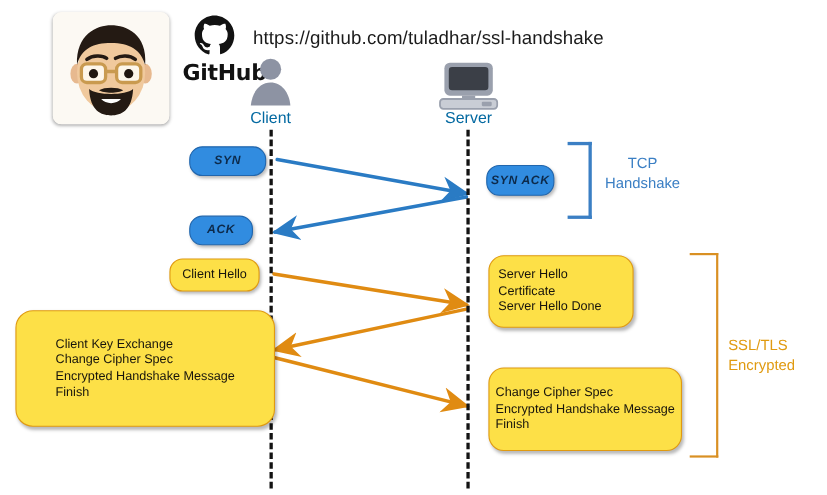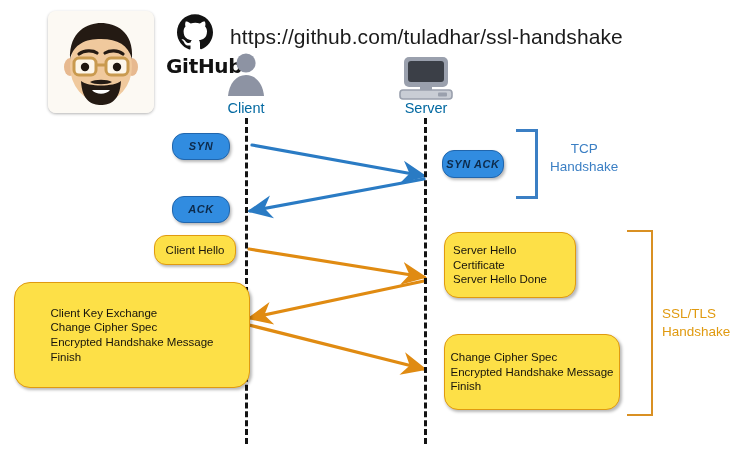--- a/index.html
+++ b/index.html
@@ -39,21 +39,21 @@
     font-family: "DejaVu Sans", sans-serif;
     font-weight: bold;
     font-size: 20px;
     letter-spacing: -0.3px;
     color: #121212;
     margin-top: -2px;
   }
   #repo-url {
     left: 230px; top: 25px;
     font-family: "Liberation Sans", sans-serif;
-    font-size: 21px;
+    font-size: 17px;
     color: #1b1b1b;
     letter-spacing: 0.1px;
     white-space: nowrap;
   }
 
   
   .actor-label {
     font-family: "Liberation Sans", sans-serif;
     font-size: 14.5px;
     color: #0369a1;
@@ -94,21 +94,21 @@
     font-style: italic;
     font-weight: bold;
     letter-spacing: 0.6px;
   }
   .orange {
     background: #fde047;
     border: 1px solid #e09a10;
     font-size: 11.5px;
   }
 
-  #box-syn     { left: 172px; top: 133px; width: 58px;  height: 27px; }
+  #box-syn     { left: 172px; top: 133px; width: 70px;  height: 27px; }
   #box-ack     { left: 172px; top: 196px; width: 58px;  height: 27px; }
   #box-synack  { left: 442px; top: 150px; width: 62px;  height: 28px; }
 
   #box-client-hello { left: 154px; top: 235px; width: 82px; height: 30px; }
   #box-client-key   { left: 14px;  top: 282px; width: 236px; height: 106px;
                       border-radius: 16px; }
   #box-server-hello { left: 444px; top: 232px; width: 132px; height: 66px;
                       border-radius: 14px; justify-content: flex-start;
                       padding-left: 8px; text-align: left; }
   #box-server-ccs   { left: 444px; top: 334px; width: 176px; height: 76px;
@@ -247,15 +247,15 @@
   <div class="abs msgbox orange" id="box-server-ccs">Change Cipher Spec
 Encrypted Handshake Message
 Finish</div>
 
   <div class="abs bracket" id="tcp-bracket"></div>
   <div class="abs bracket-label" id="tcp-label">TCP
 Handshake</div>
 
   <div class="abs bracket" id="ssl-bracket"></div>
   <div class="abs bracket-label" id="ssl-label">SSL/TLS
-Handshake</div>
+Encrypted</div>
 
 </div>
 
 </body></html>

